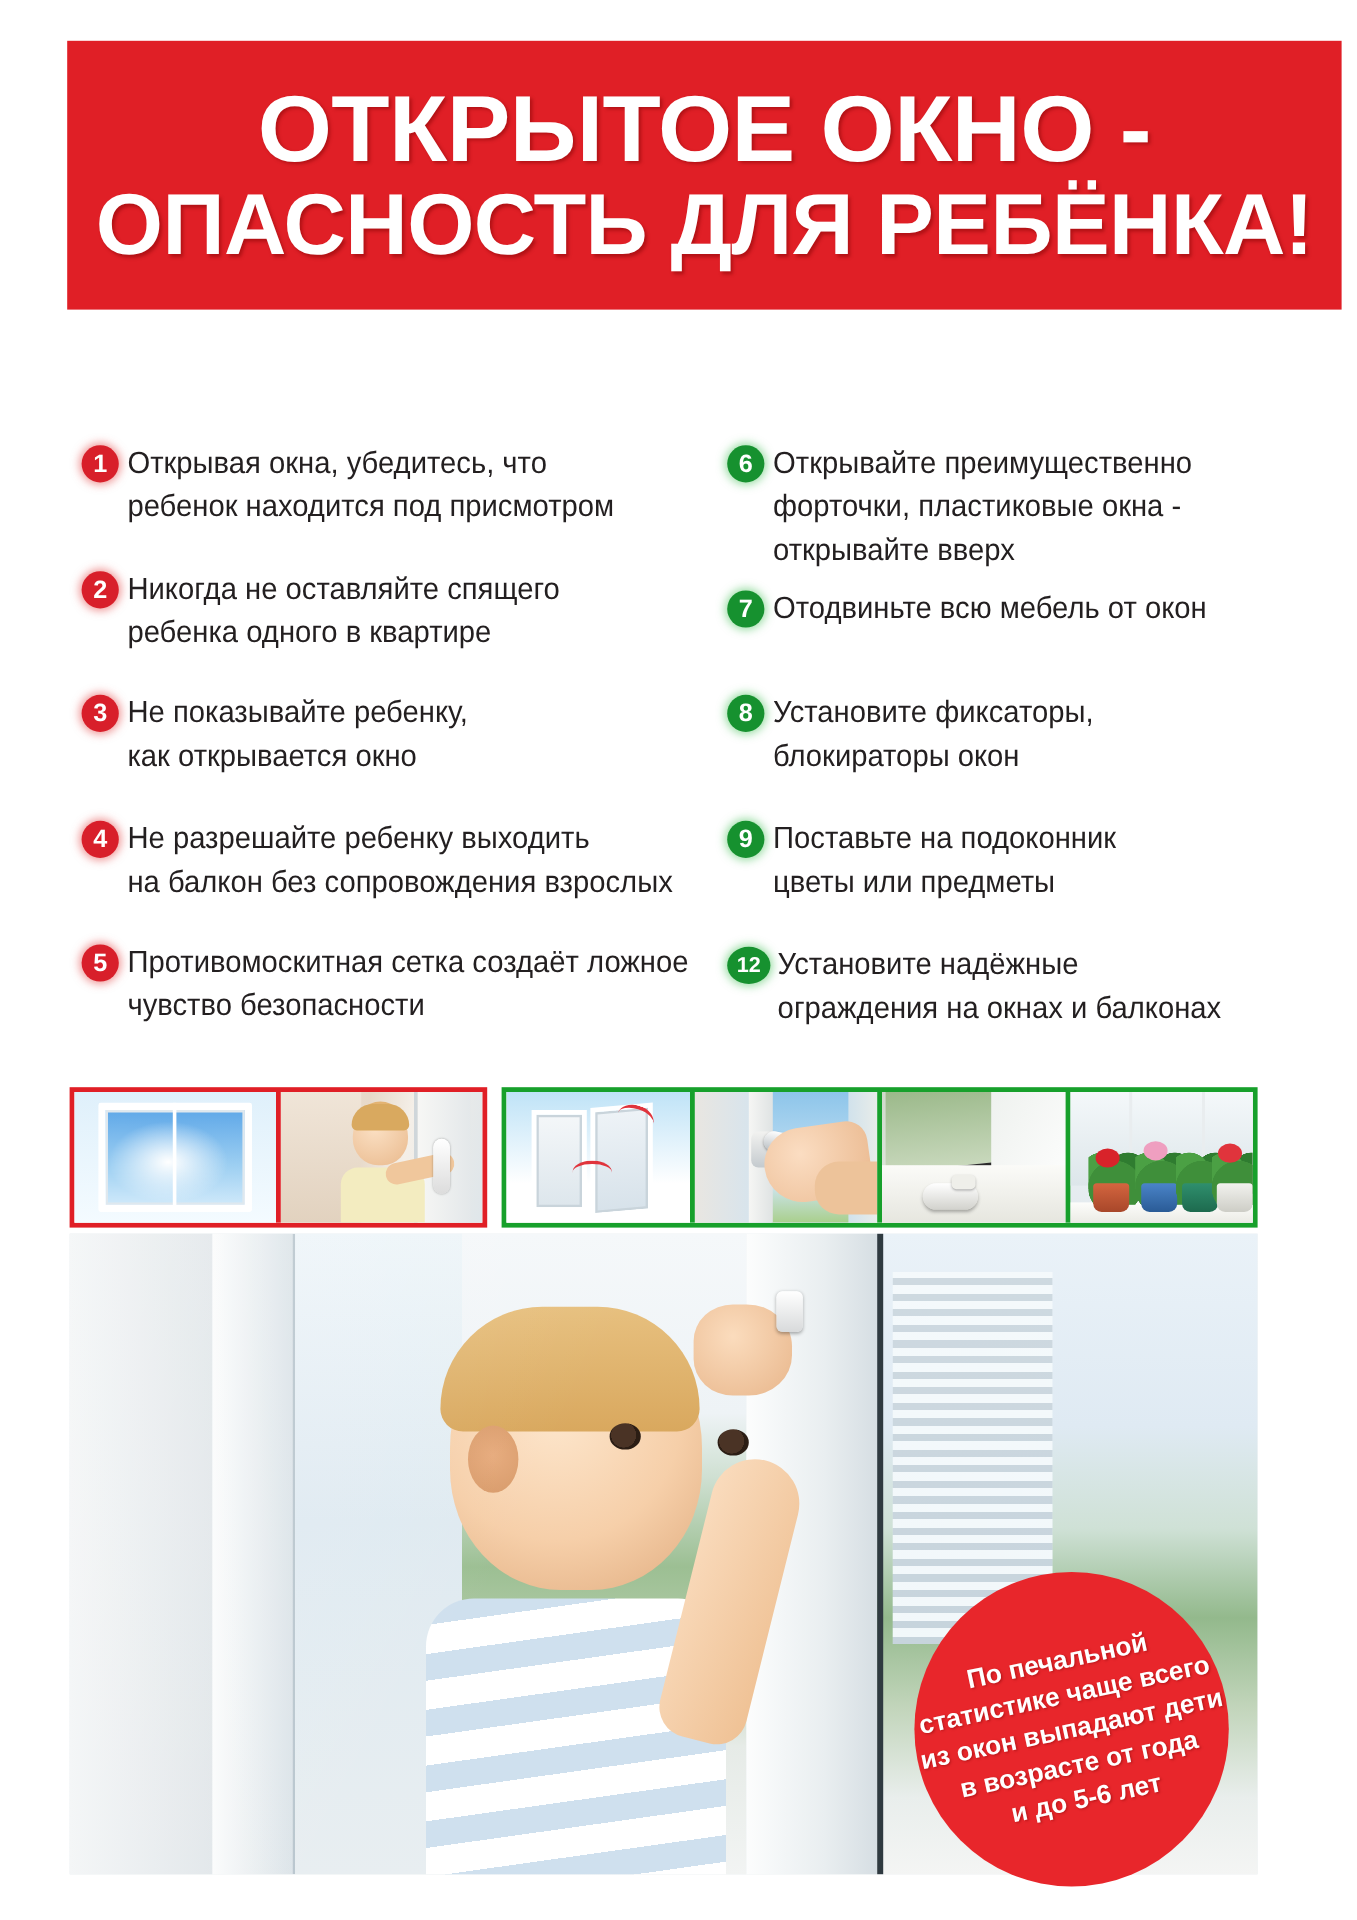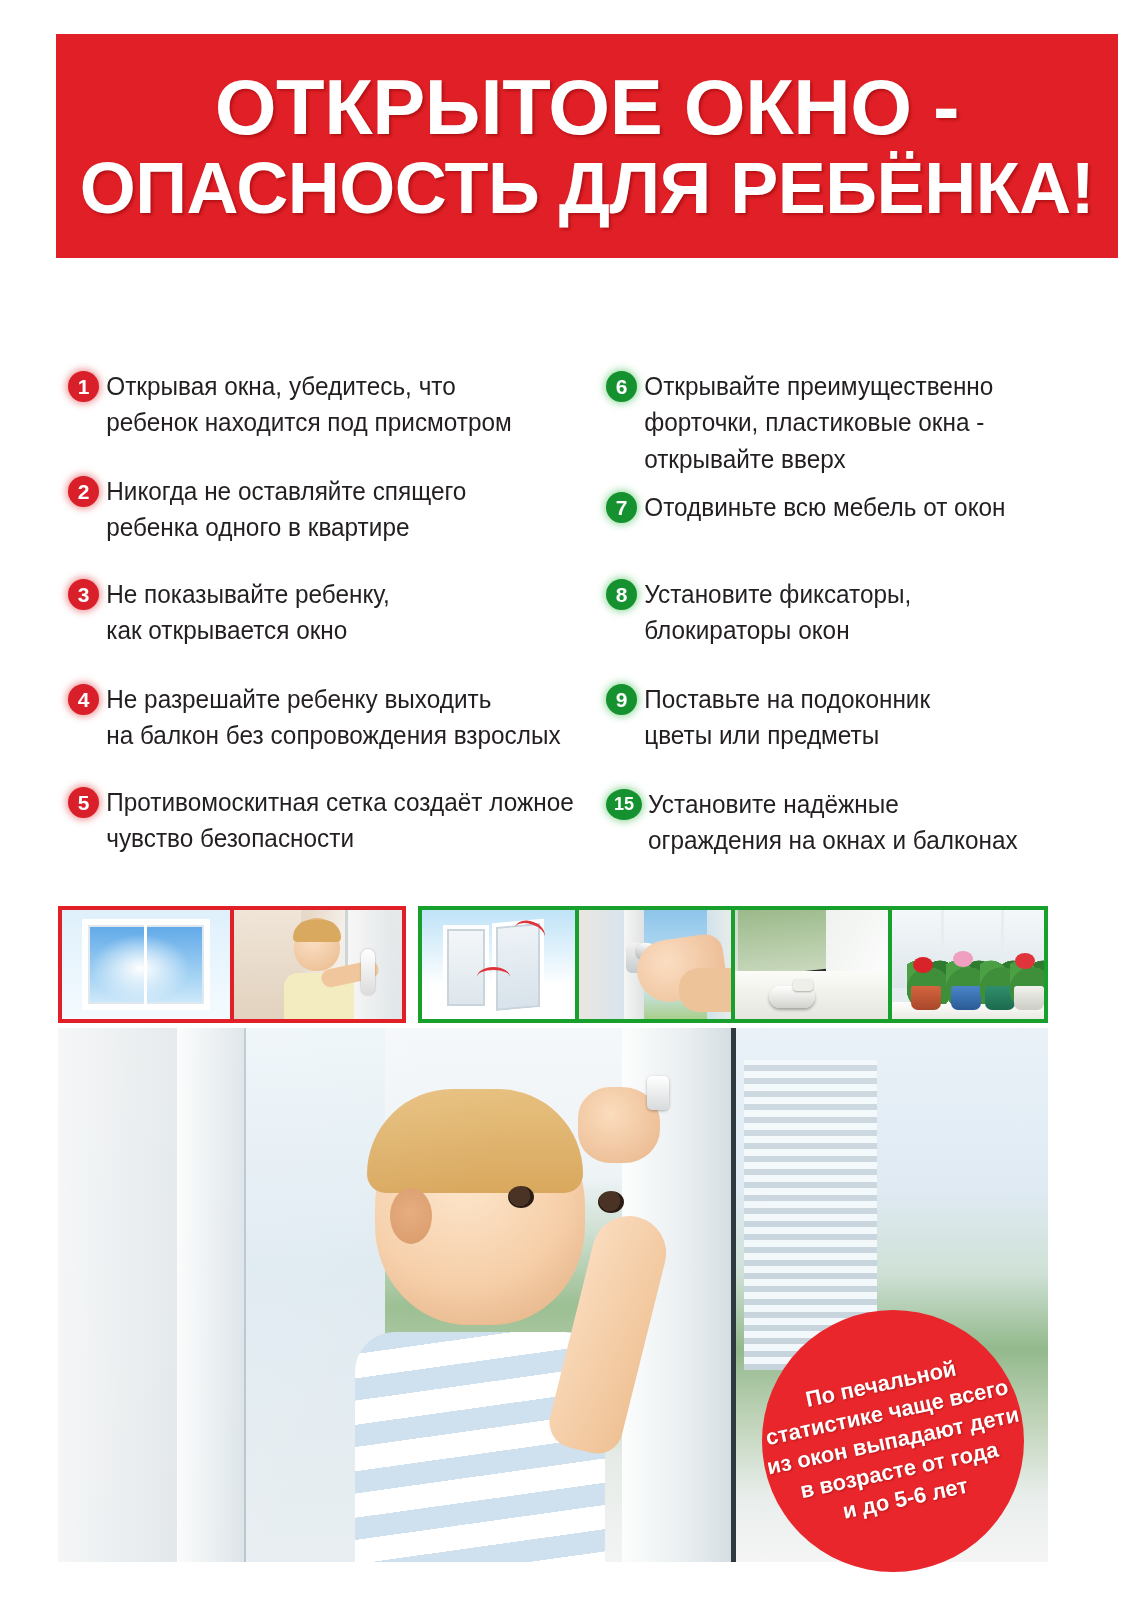--- a/index.html
+++ b/index.html
@@ -577,21 +577,21 @@
 
       <div class="rule" style="margin-bottom:32px;">
         <span class="rule-badge green">9</span>
         <span class="rule-text">
           <span class="ln">Поставьте на подоконник</span>
           <span class="ln">цветы или предметы</span>
         </span>
       </div>
 
       <div class="rule">
-        <span class="rule-badge green wide">15</span>
+        <span class="rule-badge green wide">12</span>
         <span class="rule-text" style="padding-left:44px;">
           <span class="ln">Установите надёжные</span>
           <span class="ln">ограждения на окнах и балконах</span>
         </span>
       </div>
 
     </div>
   </div>
 
   <div class="photo-strip">

